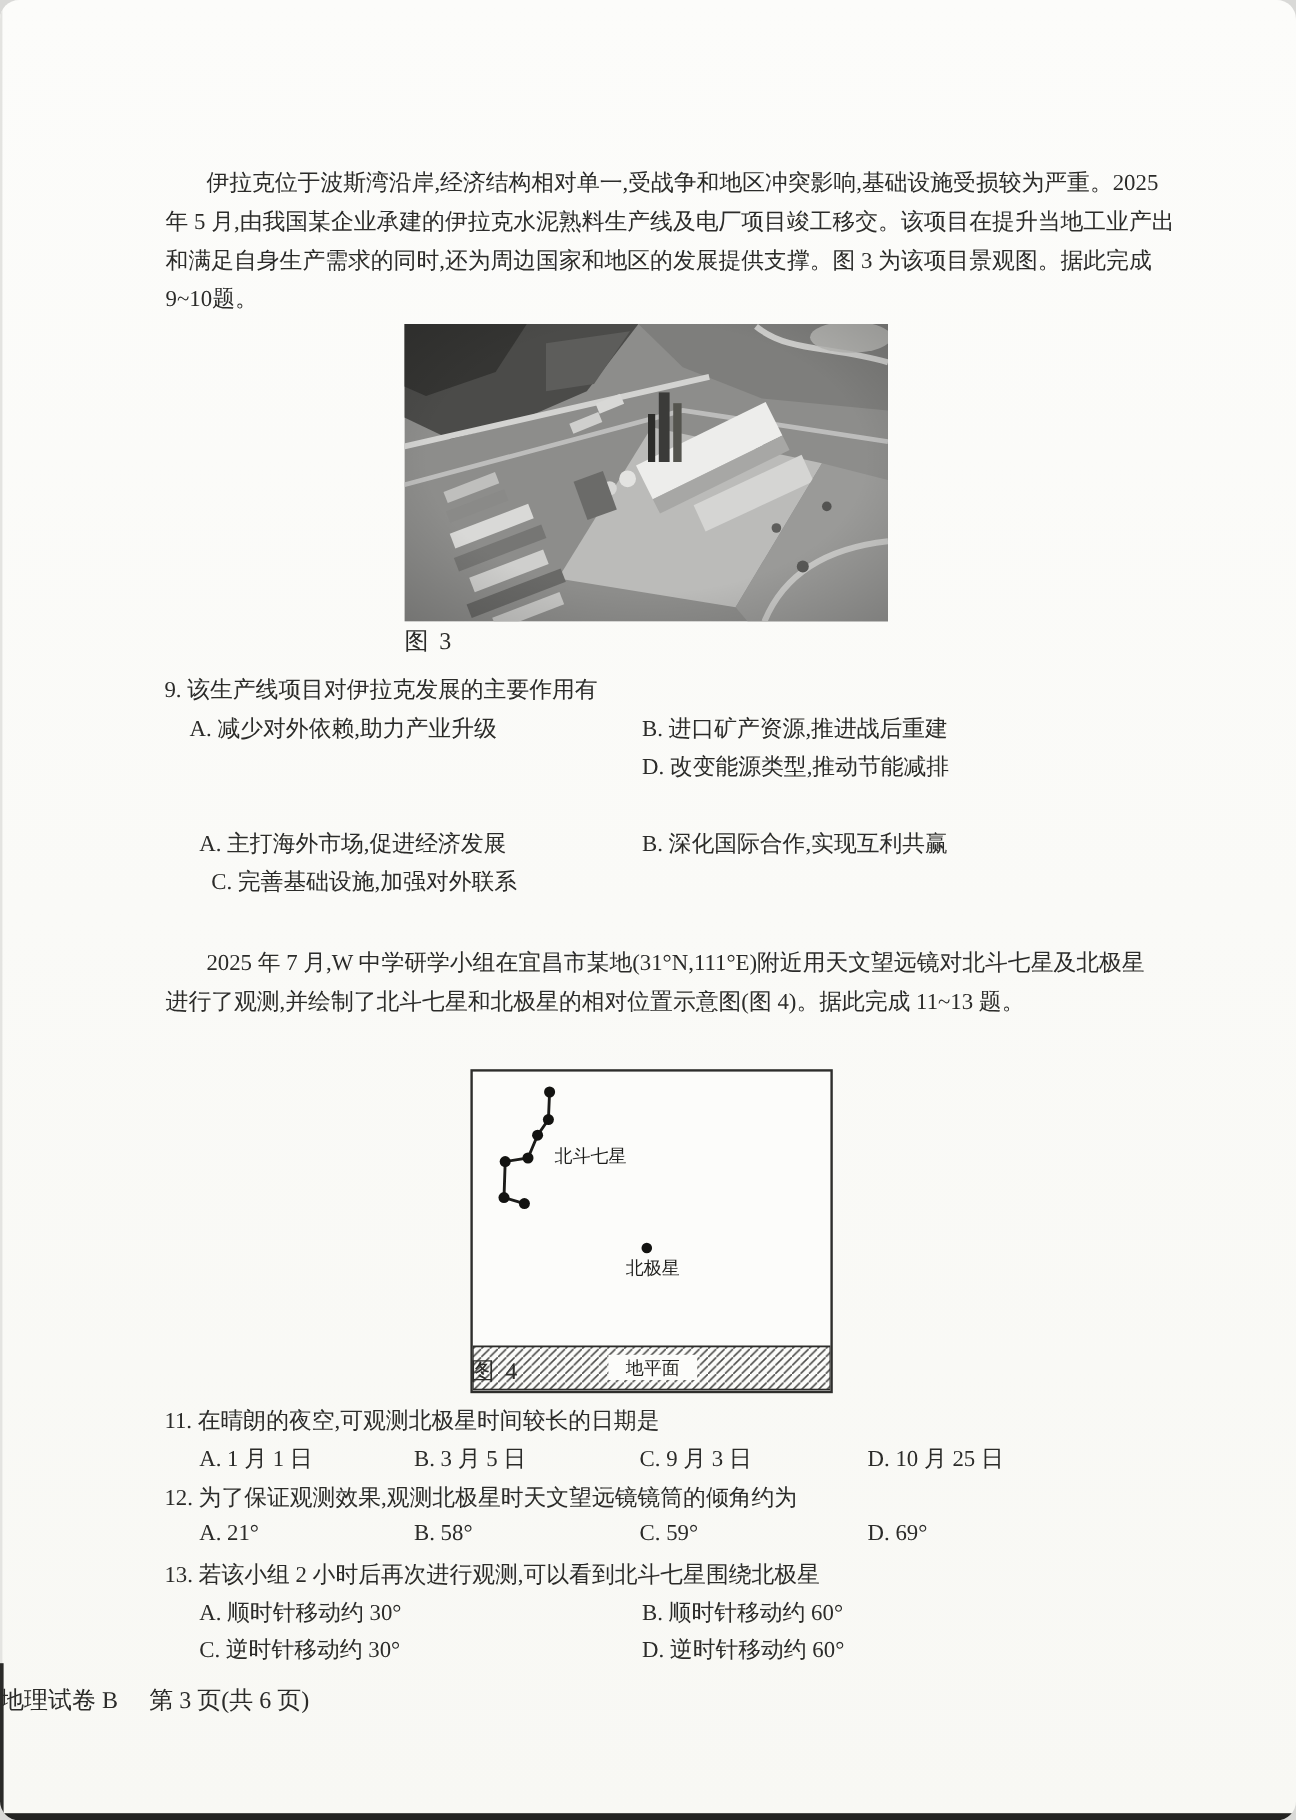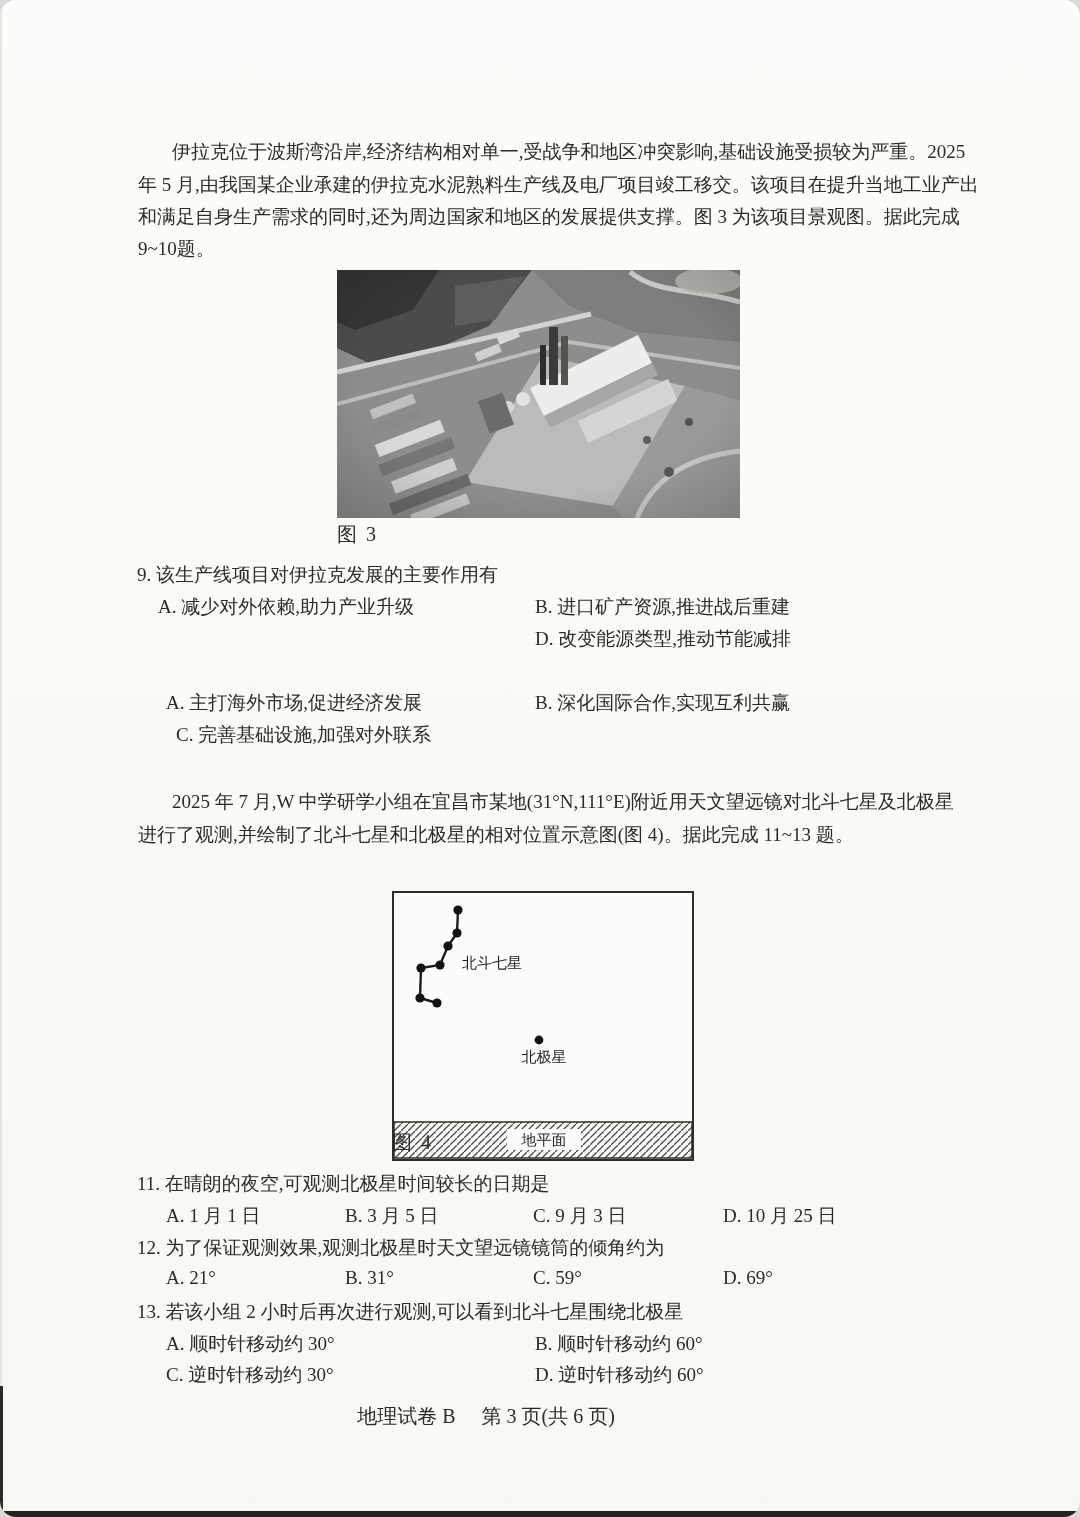--- a/index.html
+++ b/index.html
@@ -12,21 +12,21 @@
   }
   .t{position:absolute;font-size:19px;white-space:nowrap;}
   .stem{font-size:19px;}
   .caption{position:absolute;font-size:20px;letter-spacing:2px;}
   .photo{position:absolute;left:337px;top:270px;width:403px;height:248px;}
   .figbox{
     position:absolute;left:392px;top:855px;width:302px;height:270px;
     border:2px solid #2e2e2c;box-sizing:border-box;background:#fcfcfa;margin-top:36px;
   }
   .figbox svg{display:block;}
-  .footer{position:absolute;left:0;top:1403px;width:972px;text-align:center;font-size:20px;}
+  .footer{position:absolute;left:0;top:1403px;width:972px;text-align:left;font-size:20px;}
   .footer .gap{margin-left:26px;}
   .edge-l{position:absolute;left:0;top:0;width:2px;height:100%;background:#e4e4e1;}
   .edge-lb{position:absolute;left:0;top:1386px;width:3px;height:131px;background:#2a2a28;}
   .edge-b{position:absolute;left:0;top:1511px;width:100%;height:6px;background:#232321;}
   svg text{font-family:"Liberation Serif","DejaVu Serif",serif;fill:#1f1f1d;}
 </style>
 </head>
 <body>
 
 <div class="page">
@@ -132,21 +132,21 @@
   <div class="caption" style="left:392px;top:1129px;width:302px">图 4</div>
 
   <div class="t stem" style="left:137px;top:1171px">11. 在晴朗的夜空,可观测北极星时间较长的日期是</div>
   <div class="t" style="left:166px;top:1203px">A. 1 月 1 日</div>
   <div class="t" style="left:345px;top:1203px">B. 3 月 5 日</div>
   <div class="t" style="left:533px;top:1203px">C. 9 月 3 日</div>
   <div class="t" style="left:723px;top:1203px">D. 10 月 25 日</div>
 
   <div class="t stem" style="left:137px;top:1235px">12. 为了保证观测效果,观测北极星时天文望远镜镜筒的倾角约为</div>
   <div class="t" style="left:166px;top:1267px">A. 21°</div>
-  <div class="t" style="left:345px;top:1267px">B. 31°</div>
+  <div class="t" style="left:345px;top:1267px">B. 58°</div>
   <div class="t" style="left:533px;top:1267px">C. 59°</div>
   <div class="t" style="left:723px;top:1267px">D. 69°</div>
 
   <div class="t stem" style="left:137px;top:1299px">13. 若该小组 2 小时后再次进行观测,可以看到北斗七星围绕北极星</div>
   <div class="t" style="left:166px;top:1331px">A. 顺时针移动约 30°</div>
   <div class="t" style="left:535px;top:1331px">B. 顺时针移动约 60°</div>
   <div class="t" style="left:166px;top:1362px">C. 逆时针移动约 30°</div>
   <div class="t" style="left:535px;top:1362px">D. 逆时针移动约 60°</div>
 
   <div class="footer">

